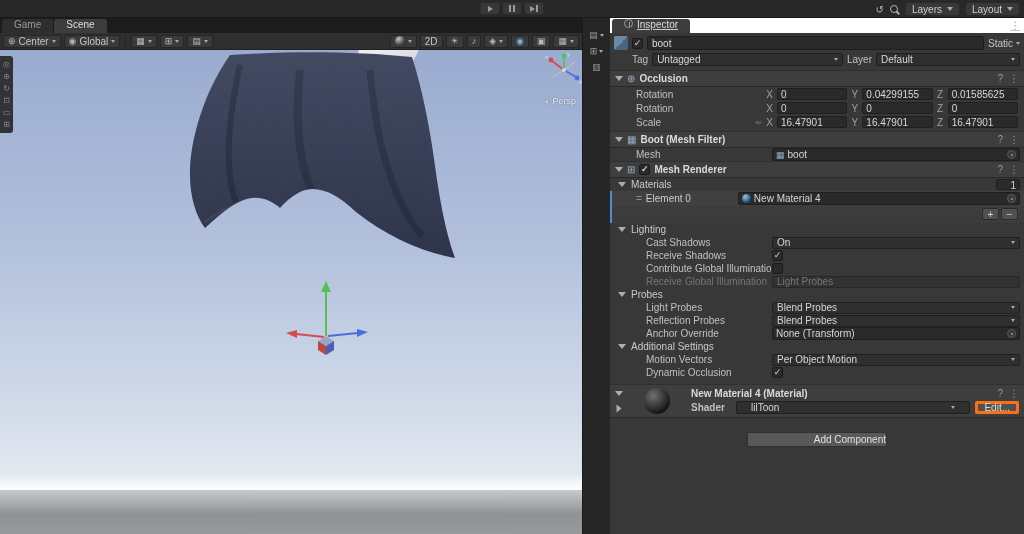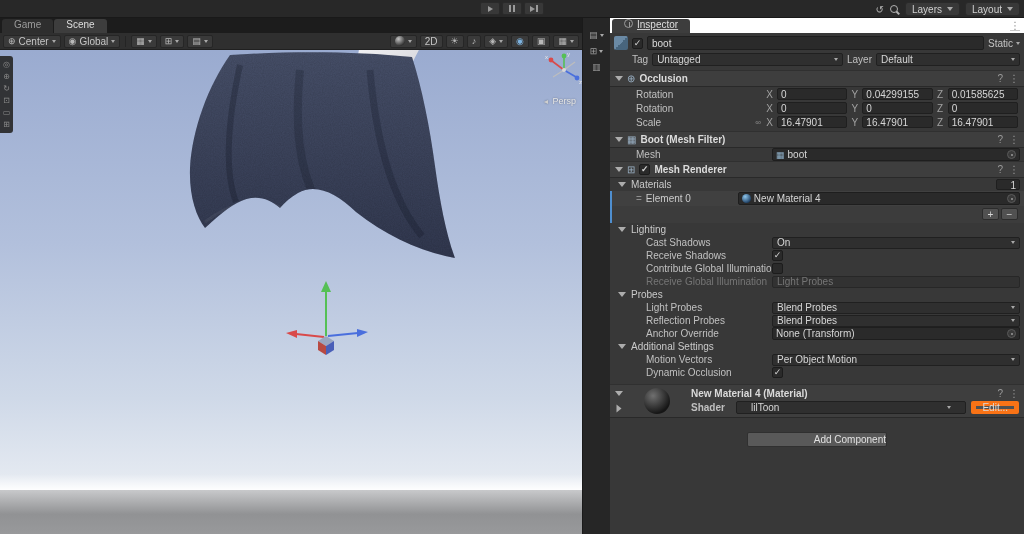--- a/index.html
+++ b/index.html
@@ -111,21 +111,21 @@
   .mbtn { width:17px; height:12px; background:#515151; border:1px solid #2c2c2c; border-radius:2px; display:flex; align-items:center; justify-content:center; color:#d6d6d6; }
 
   .mat-header { background:#3e3e3e; border-top:1px solid #303030; border-bottom:1px solid #292929; padding:3px 5px; display:flex; gap:21px; margin-top:5px; }
   .mat-foldcol { display:flex; flex-direction:column; justify-content:space-between; padding:3px 0; }
   .mat-sphere { width:26px; height:26px; border-radius:50%; background:radial-gradient(circle at 35% 30%, #707070, #161616 72%); flex:none; }
   .mat-rightcol { flex:1; display:flex; flex-direction:column; justify-content:space-between; }
   .mat-title-row { display:flex; align-items:center; gap:5px; color:#dadada; font-weight:bold; }
   .shader-row { display:flex; align-items:center; gap:5px; }
   .shader-lbl { color:#c0c0c0; width:40px;font-weight:bold; }
   .shader-dd { flex:1; display:flex; align-items:center; justify-content:space-between; background:#2f2f2f; border:1px solid #202020; border-radius:2px; height:13px; padding:0 14px; color:#d6d6d6; }
-  .edit-btn { height:13px; background:#515151; border:5px solid #f97316; border-radius:2px; padding:0 6px; color:#dcdcdc; display:flex; align-items:center; }
+  .edit-btn { height:13px; background:#515151; border:3px solid #f97316; border-radius:2px; padding:0 6px; color:#dcdcdc; display:flex; align-items:center; }
 
   .addcomp-wrap { display:flex; justify-content:center; padding-top:14px; }
   .addcomp { width:140px; height:15px; background:#595959; border:1px solid #303030; border-radius:2px; display:flex; align-items:center; justify-content:flex-end; color:#e2e2e2; }
   .gap2 { height:2px; }
 </style>
 </head>
 <body>
 
 <div class="root">
 

